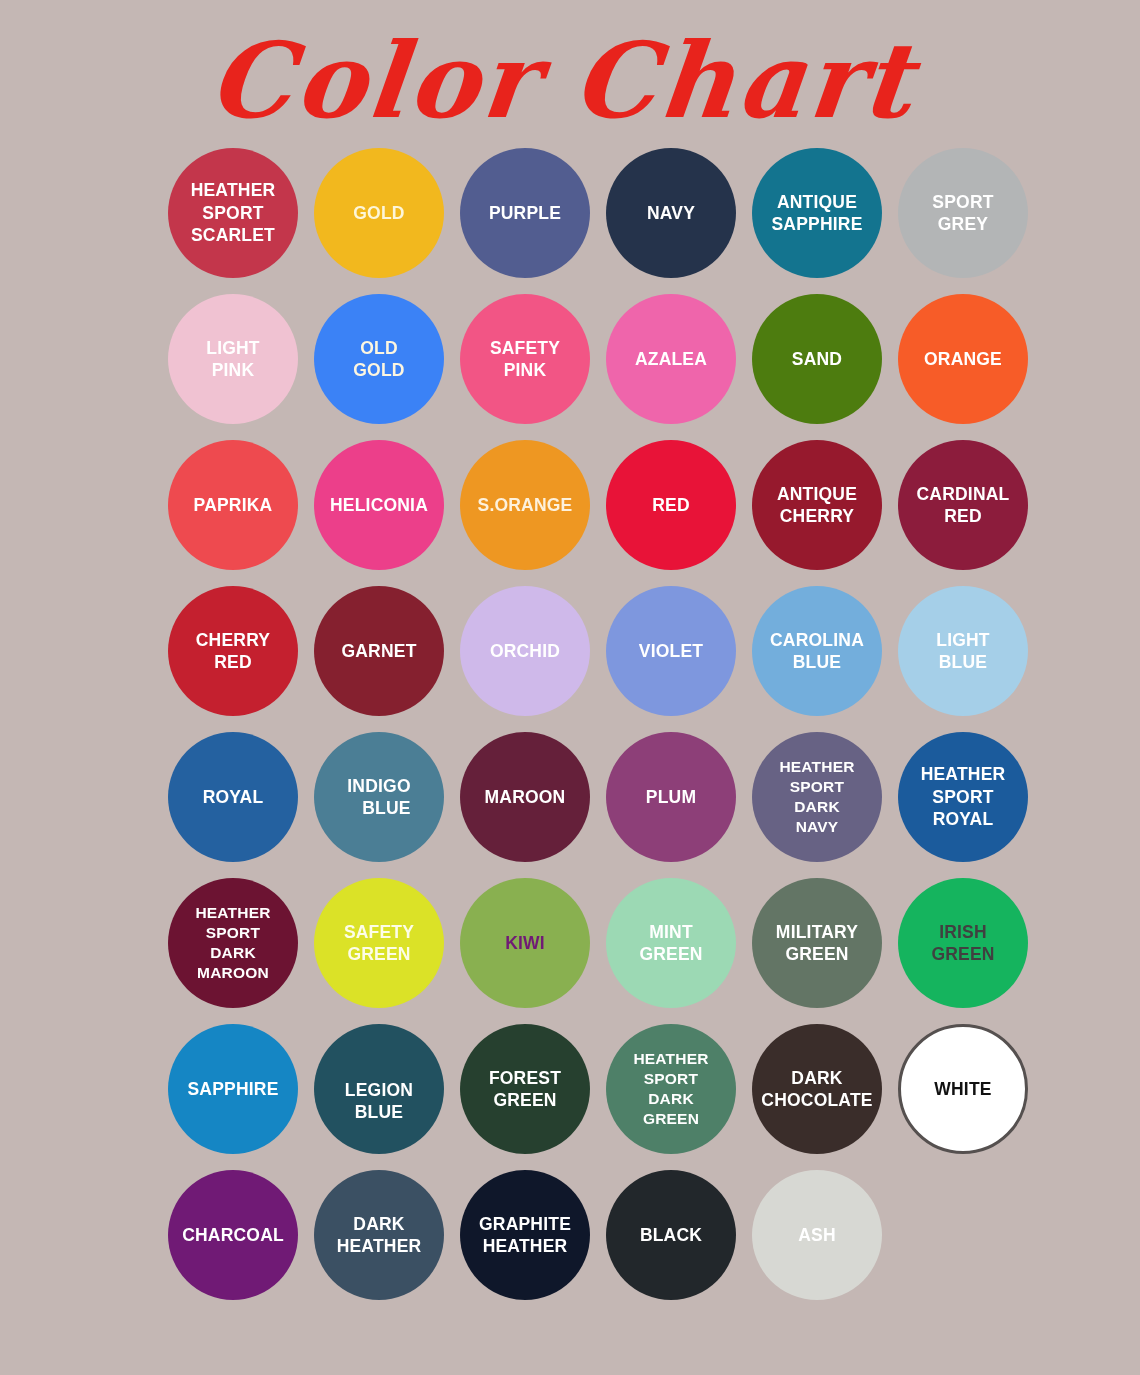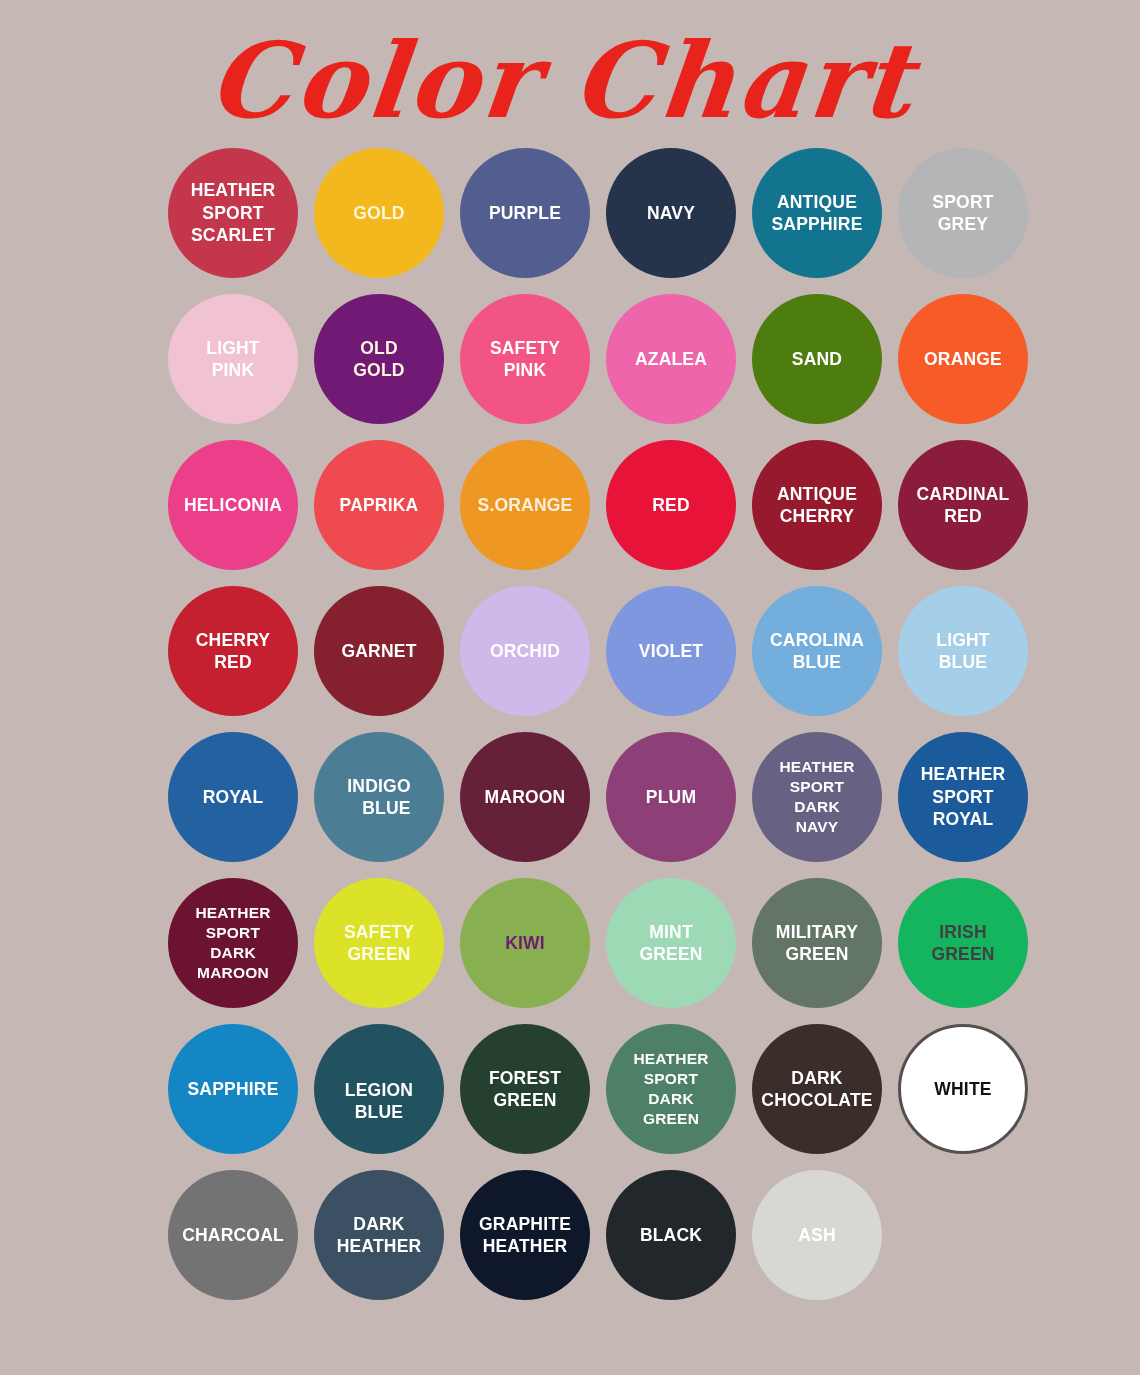--- a/index.html
+++ b/index.html
@@ -106,44 +106,44 @@
       <div class="swatch" style="background: rgb(179, 181, 182);">
         <div class="swatch-label" style="color: rgb(255, 255, 255);">SPORT
 GREY</div>
       </div>
     </div>
     <div class="swatch-row">
       <div class="swatch" style="background: rgb(240, 194, 210);">
         <div class="swatch-label" style="color: rgb(255, 255, 255);">LIGHT
 PINK</div>
       </div>
-      <div class="swatch" style="background: #701a75;">
+      <div class="swatch" style="background: #3b82f6;">
         <div class="swatch-label" style="color: rgb(253, 246, 224);">OLD
 GOLD</div>
       </div>
       <div class="swatch" style="background: rgb(242, 85, 133);">
         <div class="swatch-label" style="color: rgb(255, 255, 255);">SAFETY
 PINK</div>
       </div>
       <div class="swatch" style="background: rgb(239, 101, 171);">
         <div class="swatch-label" style="color: rgb(255, 255, 255);">AZALEA</div>
       </div>
       <div class="swatch" style="background: #4d7c0f;">
         <div class="swatch-label" style="color: rgb(255, 255, 255);">SAND</div>
       </div>
       <div class="swatch" style="background: rgb(247, 92, 40);">
         <div class="swatch-label" style="color: rgb(255, 255, 255);">ORANGE</div>
       </div>
     </div>
     <div class="swatch-row">
+      <div class="swatch" style="background: rgb(238, 74, 79);">
+        <div class="swatch-label" style="color: rgb(255, 255, 255);">PAPRIKA</div>
+      </div>
       <div class="swatch" style="background: rgb(236, 63, 138);">
         <div class="swatch-label" style="color: rgb(255, 255, 255);">HELICONIA</div>
-      </div>
-      <div class="swatch" style="background: rgb(238, 74, 79);">
-        <div class="swatch-label" style="color: rgb(255, 255, 255);">PAPRIKA</div>
       </div>
       <div class="swatch" style="background: rgb(238, 151, 34);">
         <div class="swatch-label" style="color: rgb(253, 241, 220);">S.ORANGE</div>
       </div>
       <div class="swatch" style="background: rgb(232, 19, 56);">
         <div class="swatch-label" style="color: rgb(255, 255, 255);">RED</div>
       </div>
       <div class="swatch" style="background: rgb(150, 25, 45);">
         <div class="swatch-label" style="color: rgb(255, 255, 255);">ANTIQUE
 CHERRY</div>
@@ -249,21 +249,21 @@
       </div>
       <div class="swatch" style="background: rgb(58, 45, 42);">
         <div class="swatch-label" style="color: rgb(255, 255, 255);">DARK
 CHOCOLATE</div>
       </div>
       <div class="swatch bordered" style="background: rgb(255, 255, 255);">
         <div class="swatch-label" style="color: rgb(17, 17, 17);">WHITE</div>
       </div>
     </div>
     <div class="swatch-row">
-      <div class="swatch" style="background: #737373;">
+      <div class="swatch" style="background: #701a75;">
         <div class="swatch-label" style="color: rgb(255, 255, 255);">CHARCOAL</div>
       </div>
       <div class="swatch" style="background: rgb(59, 80, 99);">
         <div class="swatch-label" style="color: rgb(255, 255, 255);">DARK
 HEATHER</div>
       </div>
       <div class="swatch" style="background: #0f172a;">
         <div class="swatch-label" style="color: rgb(255, 255, 255);">GRAPHITE
 HEATHER</div>
       </div>

